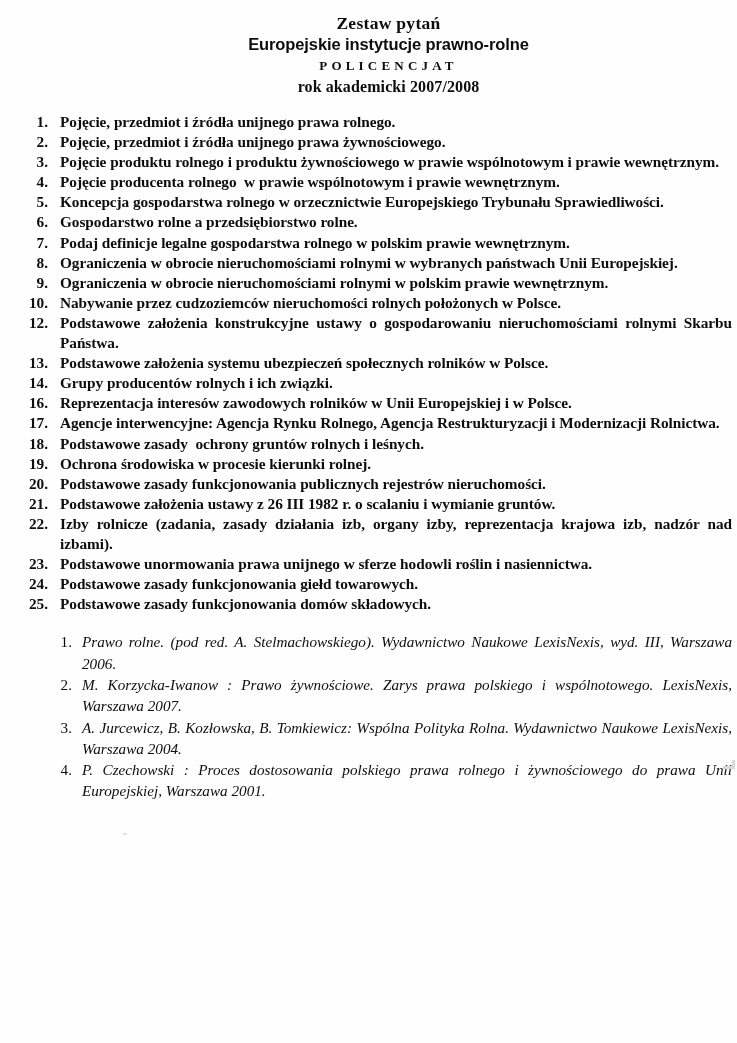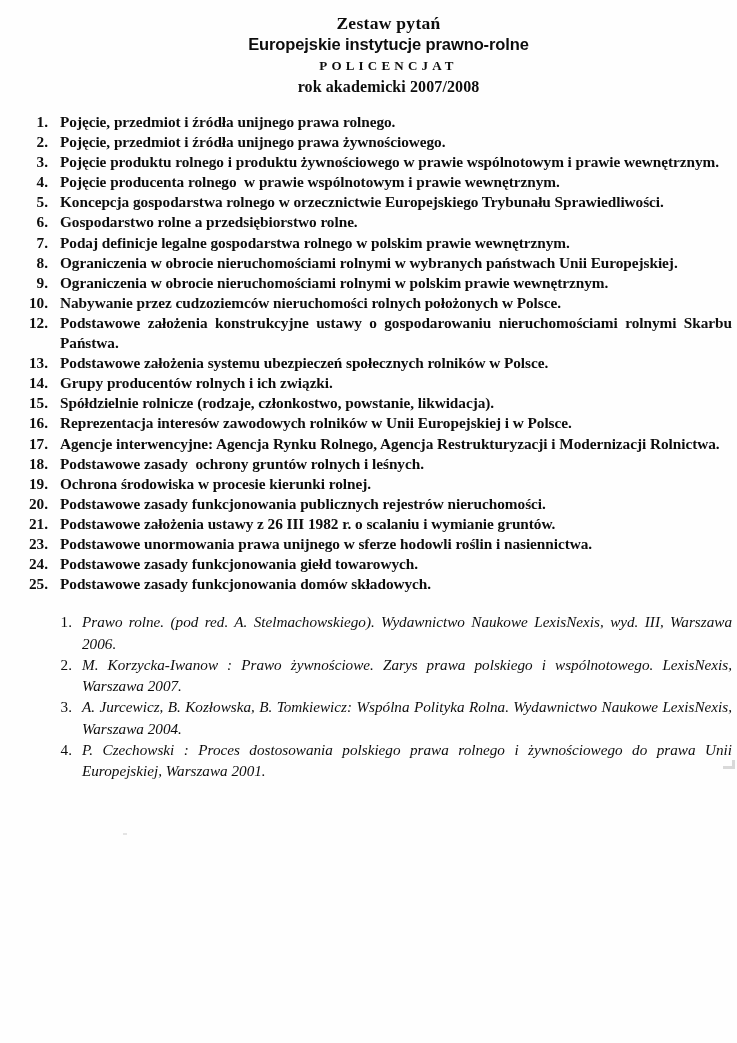--- a/index.html
+++ b/index.html
@@ -198,24 +198,20 @@
       </li>
       <li class="qitem">
         <span class="qnum">13.</span>
         <span class="qtext nojust">Podstawowe założenia systemu ubezpieczeń społecznych rolników w Polsce.</span>
       </li>
       <li class="qitem">
         <span class="qnum">14.</span>
         <span class="qtext nojust">Grupy producentów rolnych i ich związki.</span>
       </li>
       <li class="qitem">
-        <span class="qnum">15.</span>
-        <span class="qtext nojust">Spółdzielnie rolnicze (rodzaje, członkostwo, powstanie, likwidacja).</span>
-      </li>
-      <li class="qitem">
         <span class="qnum">16.</span>
         <span class="qtext nojust">Reprezentacja interesów zawodowych rolników w Unii Europejskiej i w Polsce.</span>
       </li>
       <li class="qitem">
         <span class="qnum">17.</span>
         <span class="qtext">Agencje interwencyjne: Agencja Rynku Rolnego, Agencja Restrukturyzacji i Modernizacji Rolnictwa.</span>
       </li>
       <li class="qitem">
         <span class="qnum">18.</span>
         <span class="qtext nojust">Podstawowe zasady  ochrony gruntów rolnych i leśnych.</span>
@@ -224,20 +220,24 @@
         <span class="qnum">19.</span>
         <span class="qtext nojust">Ochrona środowiska w procesie kierunki rolnej.</span>
       </li>
       <li class="qitem">
         <span class="qnum">20.</span>
         <span class="qtext nojust">Podstawowe zasady funkcjonowania publicznych rejestrów nieruchomości.</span>
       </li>
       <li class="qitem">
         <span class="qnum">21.</span>
         <span class="qtext nojust">Podstawowe założenia ustawy z 26 III 1982 r. o scalaniu i wymianie gruntów.</span>
+      </li>
+      <li class="qitem">
+        <span class="qnum">22.</span>
+        <span class="qtext">Izby rolnicze (zadania, zasady działania izb, organy izby, reprezentacja krajowa izb, nadzór nad izbami).</span>
       </li>
       <li class="qitem">
         <span class="qnum">23.</span>
         <span class="qtext nojust">Podstawowe unormowania prawa unijnego w sferze hodowli roślin i nasiennictwa.</span>
       </li>
       <li class="qitem">
         <span class="qnum">24.</span>
         <span class="qtext nojust">Podstawowe zasady funkcjonowania giełd towarowych.</span>
       </li>
       <li class="qitem">

